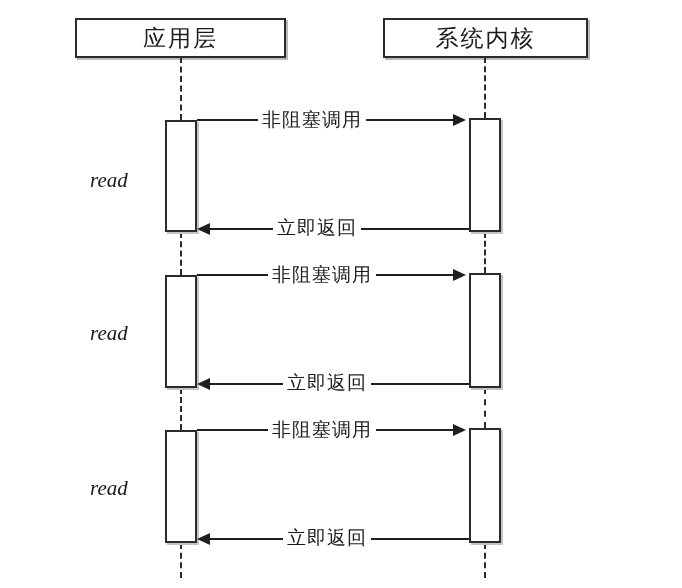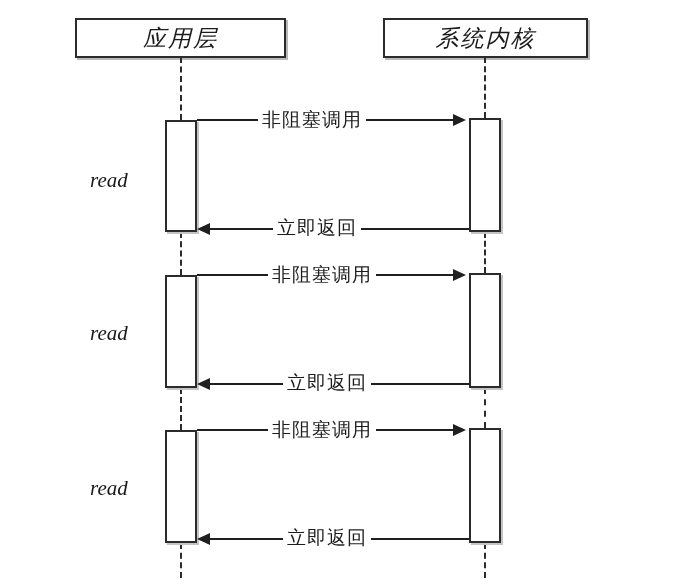--- a/index.html
+++ b/index.html
@@ -20,21 +20,20 @@
   
   .actor-box{
     position:absolute;
     box-sizing:border-box;
     background:#ffffff;
     border:2px solid #2b2b2b;
     box-shadow:2px 2px 0 #b9b9b9;
     display:flex;
     align-items:center;
     justify-content:center;
-    font-style:italic;
   }
   .actor-label{
     font-family:"DejaVu Sans", sans-serif;
     font-size:23px;
     letter-spacing:2px;
     color:#1c1c1c;
     white-space:nowrap;
   }
   #actor-app  { left:75px;  top:18px; width:211px; height:40px; }
   #actor-kernel{ left:383px; top:18px; width:205px; height:40px; }

